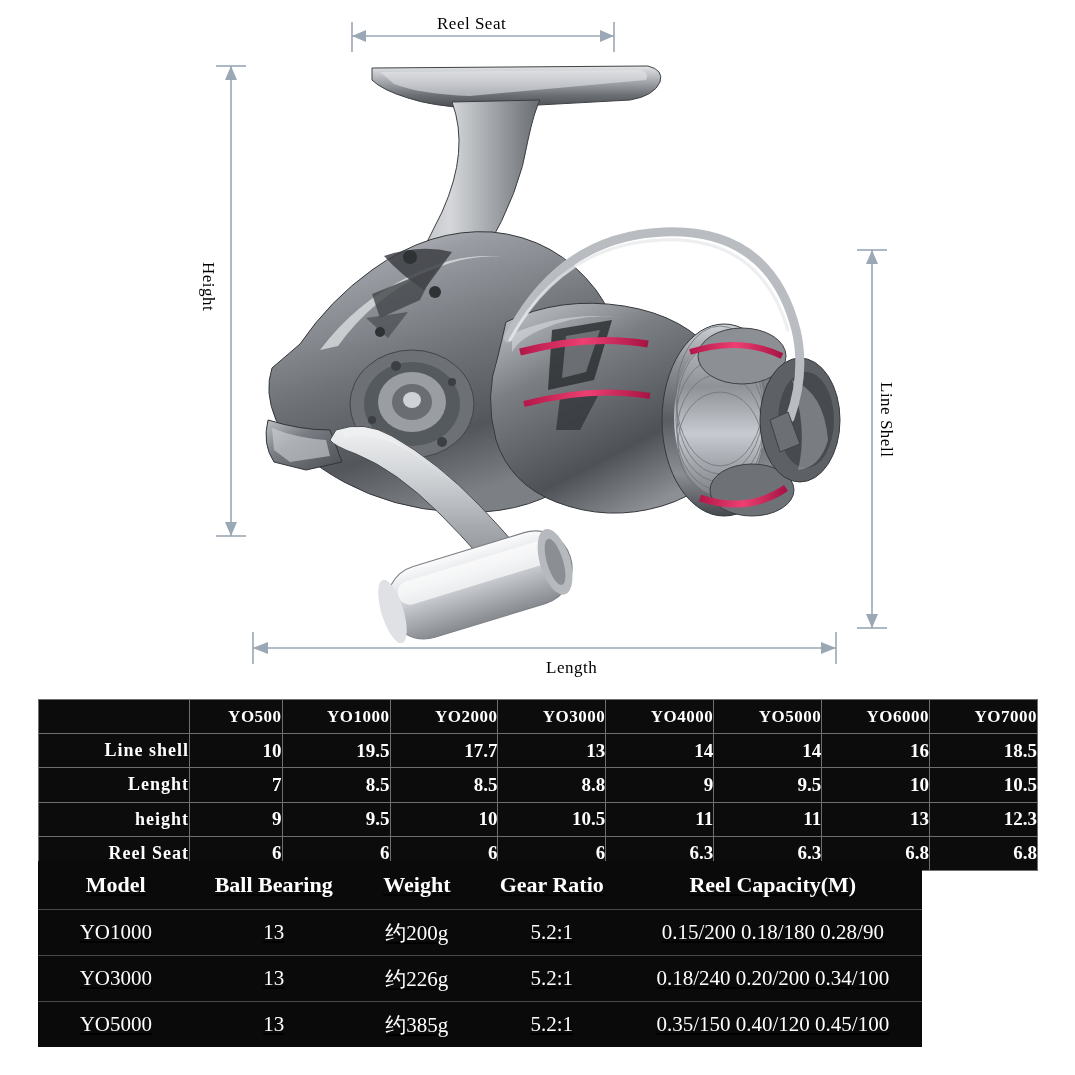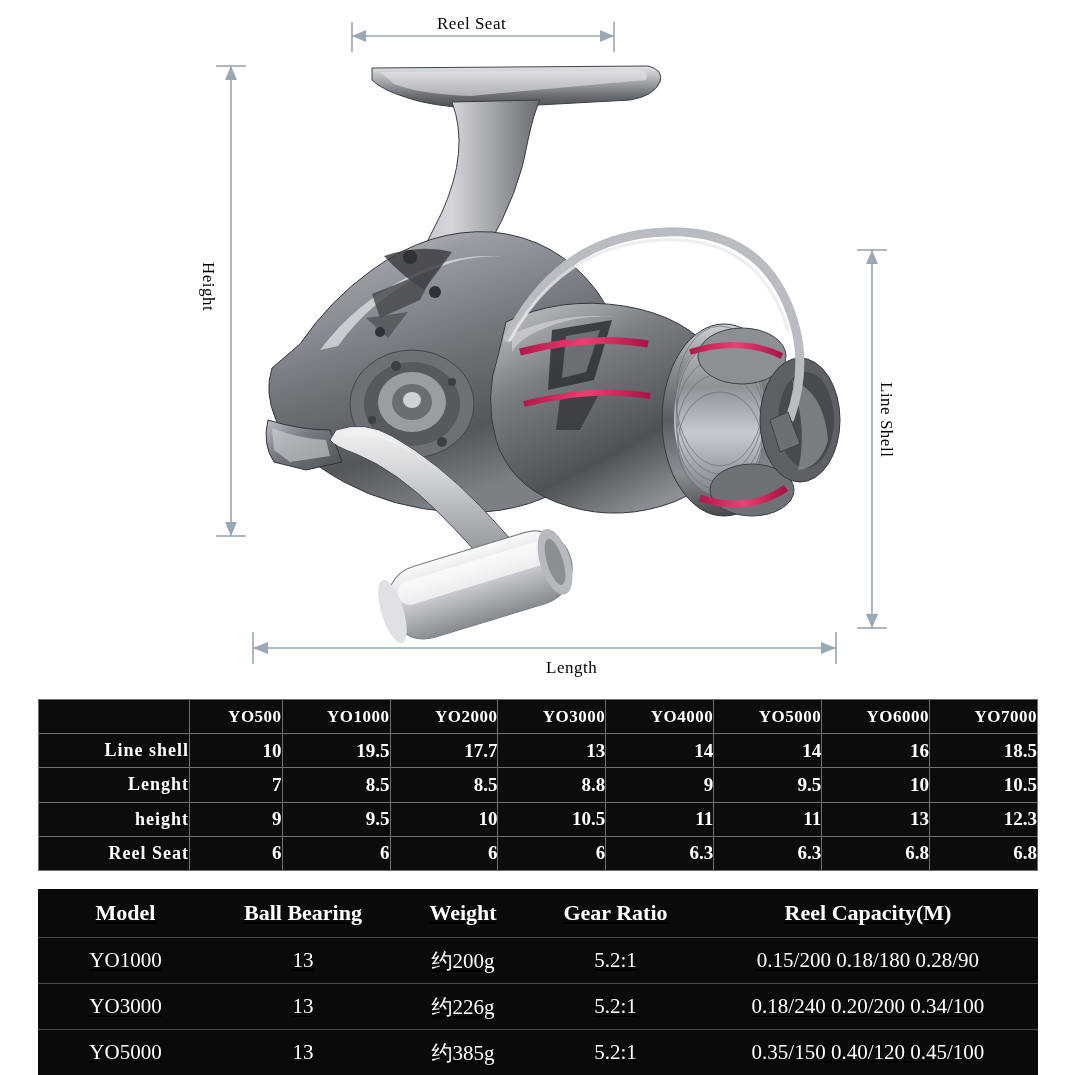--- a/index.html
+++ b/index.html
@@ -58,22 +58,22 @@
     background: #0a0a0a;
   }
   #tbl-sizes-wrap {
     left: 38px;
     top: 14px;
     width: 1000px;
     height: 172px;
   }
   #tbl-specs-wrap {
     left: 38px;
-    top: 204px;
-    width: 1000px;
+    top: 176px;
+    width: 884px;
     height: 186px;
     text-decoration: underline;
   }
   table {
     border-collapse: collapse;
     width: 100%;
     height: 100%;
     color: #ffffff;
   }
   #tbl-sizes td, #tbl-sizes th {

